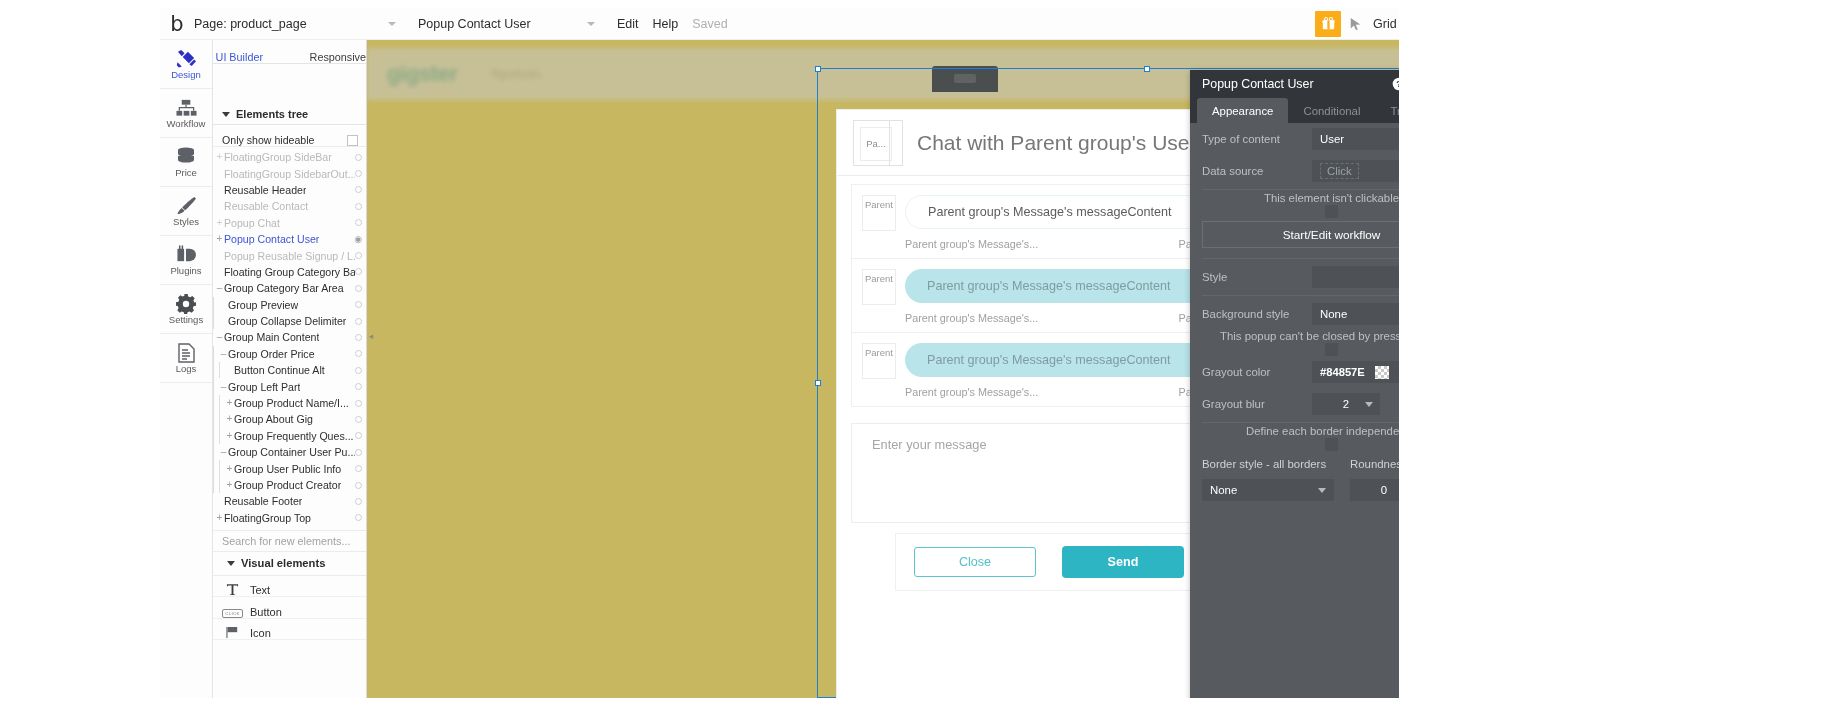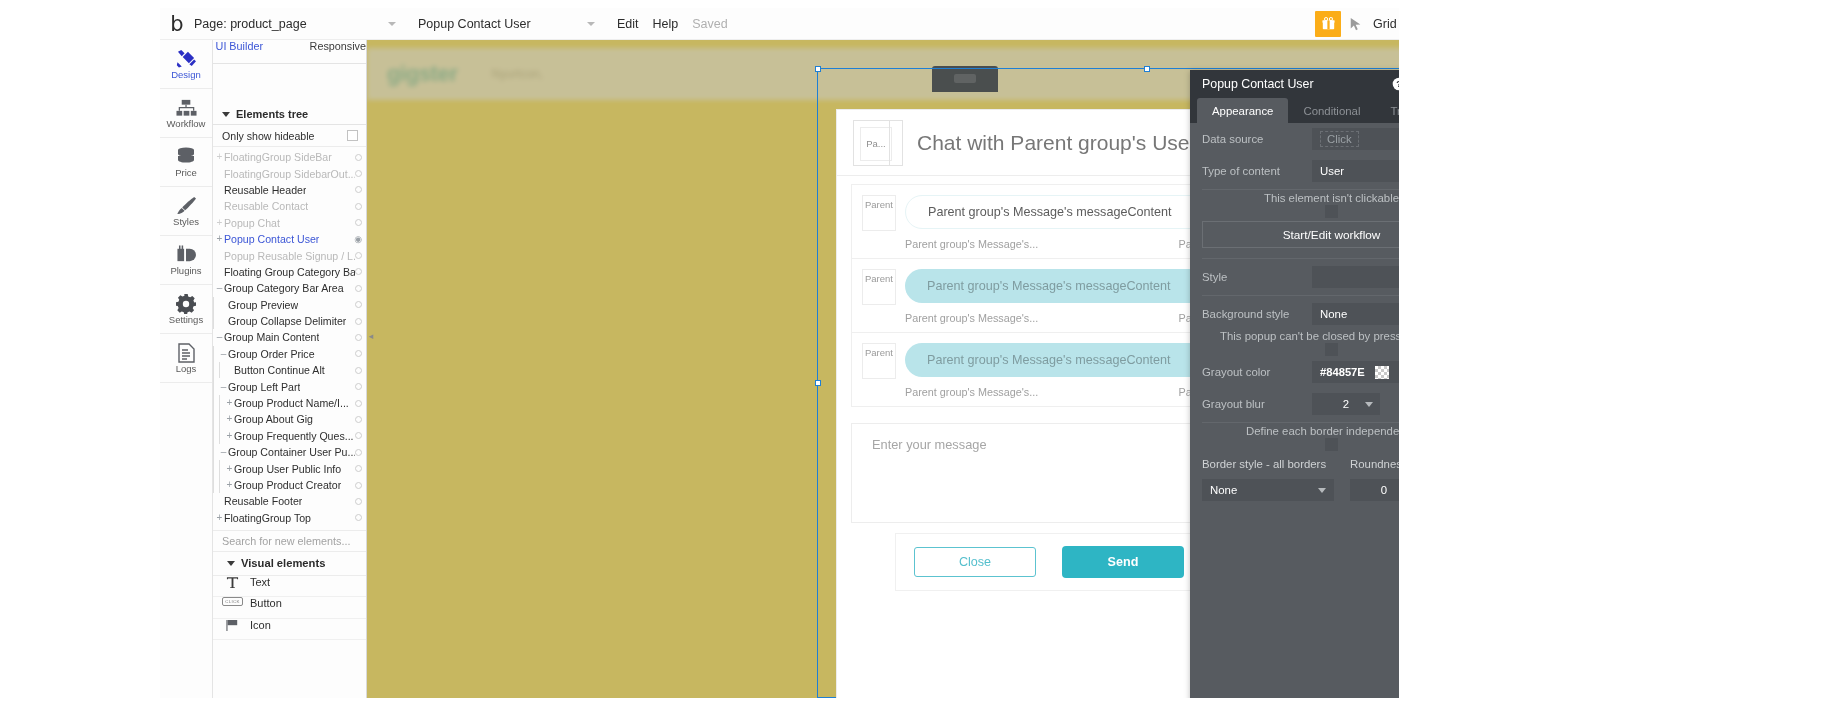--- a/index.html
+++ b/index.html
@@ -123,41 +123,41 @@
   .tree {
     position: absolute; left: 53px; top: 32px;
     width: 154px; height: 658px;
     background: #fdfdfd;
     border-right: 1px solid #d9d9d9;
     font-size: 10.6px;
     color: #2e2e2e;
     overflow: hidden;
   }
   .tree-tabs {
-    height: 24px; display: flex; align-items: flex-start;
+    height: 24px; display: flex; align-items: flex-end;
     border-bottom: 1px solid #e4e4e4;
     font-size: 10.8px;
     gap: 44px;
   }
   .tree-tab { flex: 1; text-align: center; color: #3c56d6; }
   .tree-tab.inactive { color: #3b3b3b; }
   .tree-head {
     height: 21px; display: flex; align-items: center;
     gap: 6px; padding-left: 9px;
     border-bottom: 1px solid #e4e4e4;
     font-size: 11px; font-weight: 600; color: #2b2b2b; margin-top: 40px;
   }
   .tri-down {
     width: 0; height: 0;
     border-left: 4.5px solid transparent;
     border-right: 4.5px solid transparent;
     border-top: 5px solid #3b3b3b;
   }
   .tree-onlyhide {
-    height: 22px; display: flex; align-items: center;
+    height: 22px; display: flex; align-items: flex-end;
     justify-content: space-between;
     padding: 0 8px 0 9px;
     border-bottom: 1px solid #ececec;
     font-size: 10.6px;
   }
   .cb {
     width: 11px; height: 11px;
     border: 1px solid #c2c2c2; background: #fff;
   }
   .tree-list { padding-top: 2px; }
@@ -197,21 +197,21 @@
     border-bottom: 1px solid #ececec;
     color: #a3a3a3; font-size: 10.8px;
   }
   .ve-head {
     height: 24px; display: flex; align-items: center;
     gap: 6px; padding-left: 14px;
     border-bottom: 1px solid #ececec;
     font-size: 11.2px; font-weight: 600; color: #2b2b2b;
   }
   .ve-item {
-    height: 21.5px; display: flex; align-items: flex-start;
+    height: 21.5px; display: flex; align-items: flex-end;
     gap: 9px; padding-left: 11px;
     border-bottom: 1px solid #f0f0f0;
     font-size: 11px; color: #2e2e2e;
   }
   .ve-ico { width: 17px; display: flex; justify-content: center; color: #4a4a4a; }
   .btn-glyph {
     border: 1px solid #8a8a8a; border-radius: 2px;
     font-size: 4.4px; padding: 1px 2px; color: #7a7a7a;
     letter-spacing: .3px; font-family: "Liberation Sans", sans-serif;
   }
@@ -996,31 +996,31 @@
       </div>
 
       <div class="props-tabs">
         <div class="ptab active">Appearance</div>
         <div class="ptab">Conditional</div>
         <div class="ptab">Transitions</div>
       </div>
 
       <div class="psec">
         <div class="prow">
-          <span class="plbl">Data source</span>
-          <span class="pfield">
-            <span class="ghost">Click</span>
-          </span>
-        </div>
-
-        <div class="prow">
           <span class="plbl">Type of content</span>
           <span class="pdrop">
             <span>User</span>
             <span class="cv"></span>
+          </span>
+        </div>
+
+        <div class="prow">
+          <span class="plbl">Data source</span>
+          <span class="pfield">
+            <span class="ghost">Click</span>
           </span>
         </div>
 
         <div class="pdiv"></div>
 
         <div class="pcheckrow">
           <span class="plbl2">This element isn't clickable</span>
           <span class="pchk"></span>
         </div>
 

